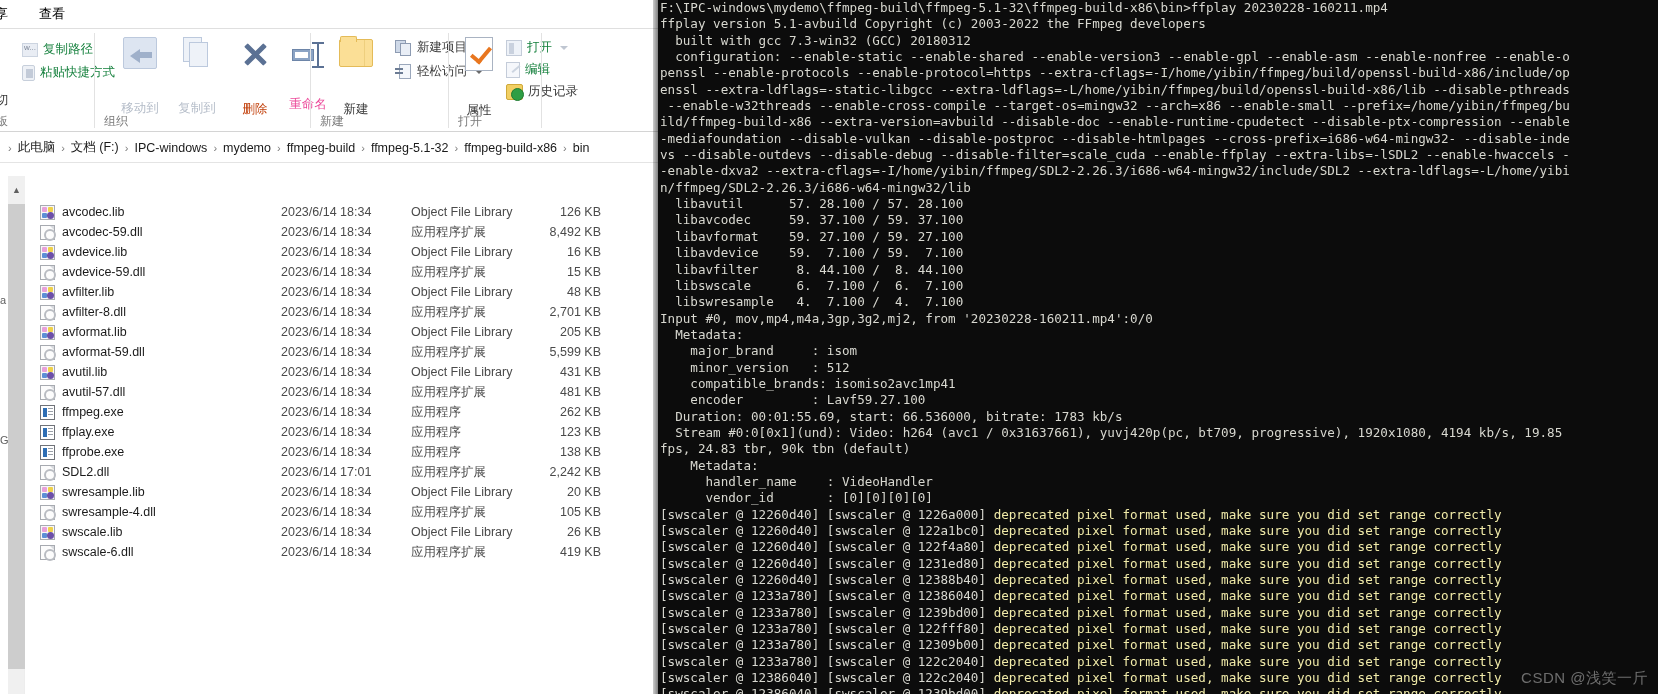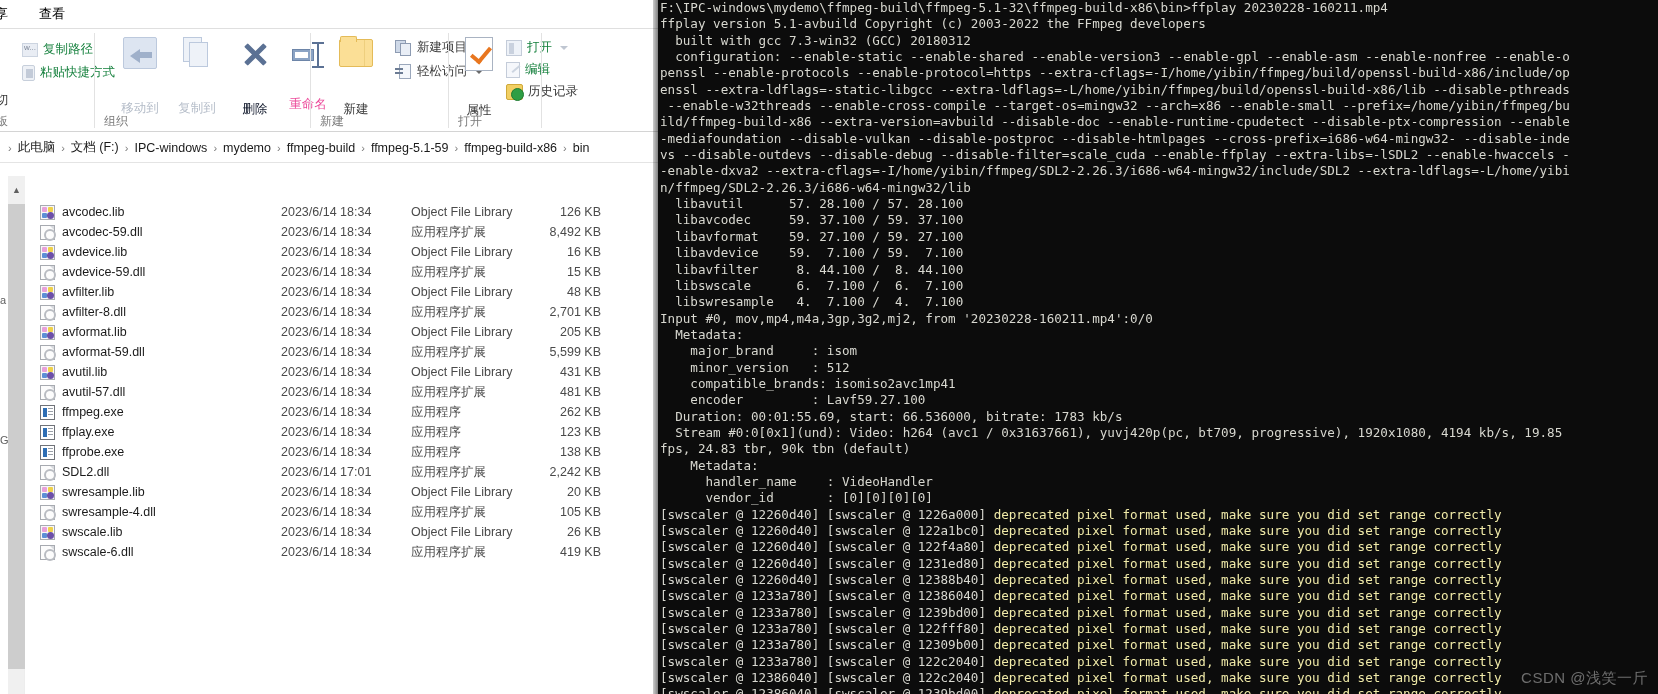--- a/index.html
+++ b/index.html
@@ -317,21 +317,21 @@
         <div class="big-cmd dim" style="left:75px; top:8px;">
           <span class="ic ic-copyto">
               <i></i>
               <i></i>
             </span>
           <span style="margin-top:4px;">复制到</span>
           <span class="caret-dn light"></span>
         </div>
         <div class="big-cmd" style="left:133px; top:10px;">
           <span class="ic ic-del"></span>
-          <span style="margin-top:5px; color:#0f172a;">删除</span>
+          <span style="margin-top:5px; color:#c2410c;">删除</span>
           <span class="caret-dn"></span>
         </div>
         <div class="big-cmd" style="left:186px; top:12px;">
           <span class="ic ic-rename">
             <span class="r1"></span>
               <span class="r2"></span>
               <span class="v"></span>
               <span class="h1"></span>
               <span class="h2"></span>
           </span>
@@ -398,21 +398,21 @@
       <span class="crumb">此电脑</span>
       <span class="crumb-sep">›</span>
       <span class="crumb">文档 (F:)</span>
       <span class="crumb-sep">›</span>
       <span class="crumb">IPC-windows</span>
       <span class="crumb-sep">›</span>
       <span class="crumb">mydemo</span>
       <span class="crumb-sep">›</span>
       <span class="crumb">ffmpeg-build</span>
       <span class="crumb-sep">›</span>
-      <span class="crumb">ffmpeg-5.1-59</span>
+      <span class="crumb">ffmpeg-5.1-32</span>
       <span class="crumb-sep">›</span>
       <span class="crumb">ffmpeg-build-x86</span>
       <span class="crumb-sep">›</span>
       <span class="crumb">bin</span>
     </div>
 
 
     <div class="navstub">
       <div class="navtext" style="top:118px;">a</div>
       <div class="navtext" style="top:258px;">G</div>

